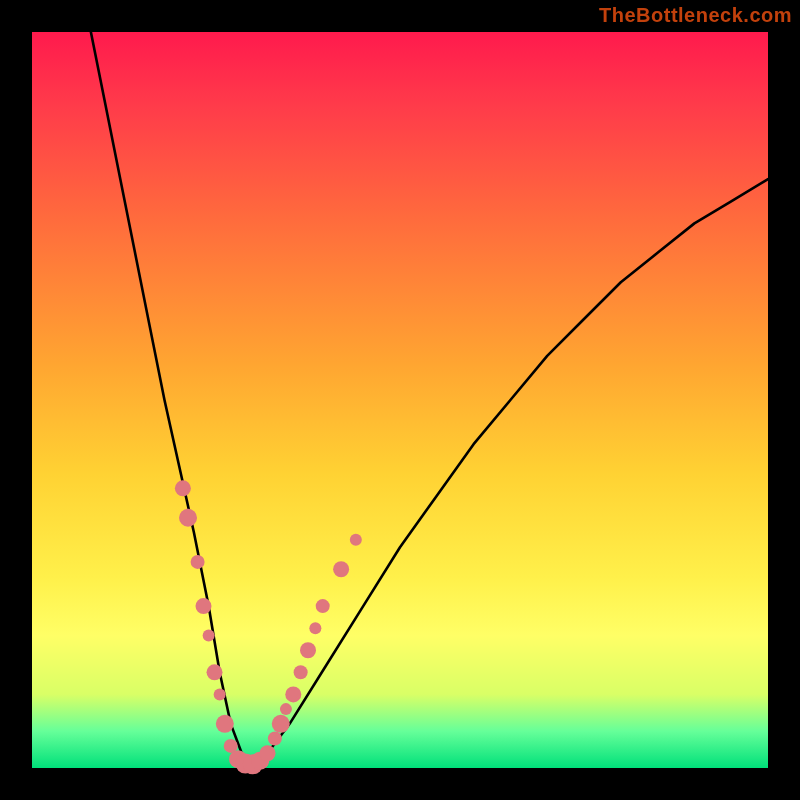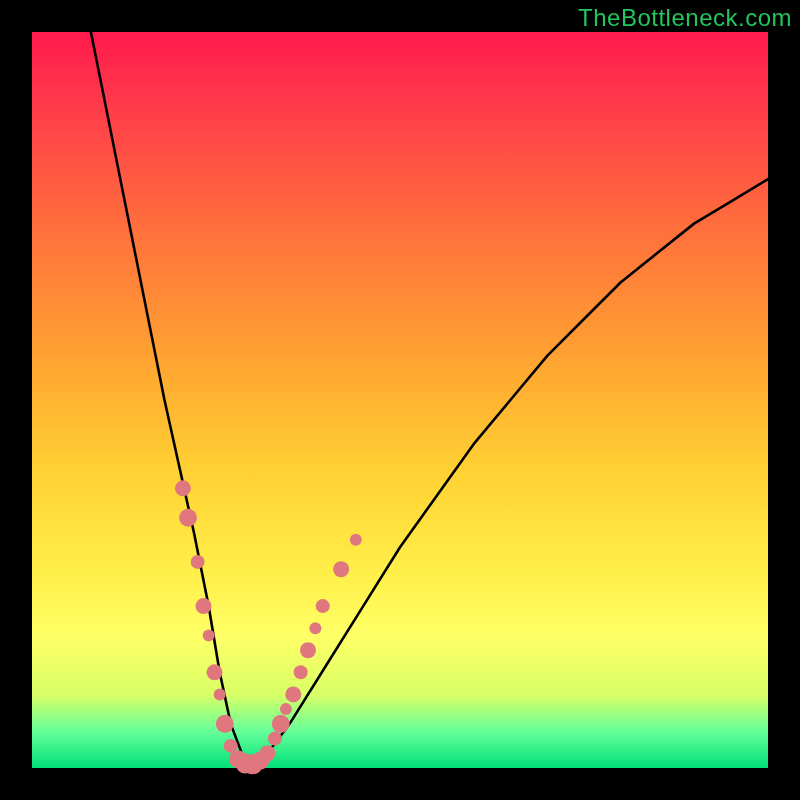--- a/index.html
+++ b/index.html
@@ -26,23 +26,23 @@
       #fff04a 74%,
       #ffff66 82%,
       #d9ff66 90%,
       #66ff99 95%,
       #00e07a 100%);
   }
   .watermark {
     position: absolute;
     top: 4px;
     right: 8px;
-    color: #22c55e;
-    font-size: 24px;
-    font-weight: 400;
+    color: #c2410c;
+    font-size: 20px;
+    font-weight: 700;
     letter-spacing: 0.5px;
     z-index: 10;
   }
   svg.plot {
     position: absolute;
     left: 0;
     top: 0;
     width: 736px;
     height: 736px;
     overflow: visible;

